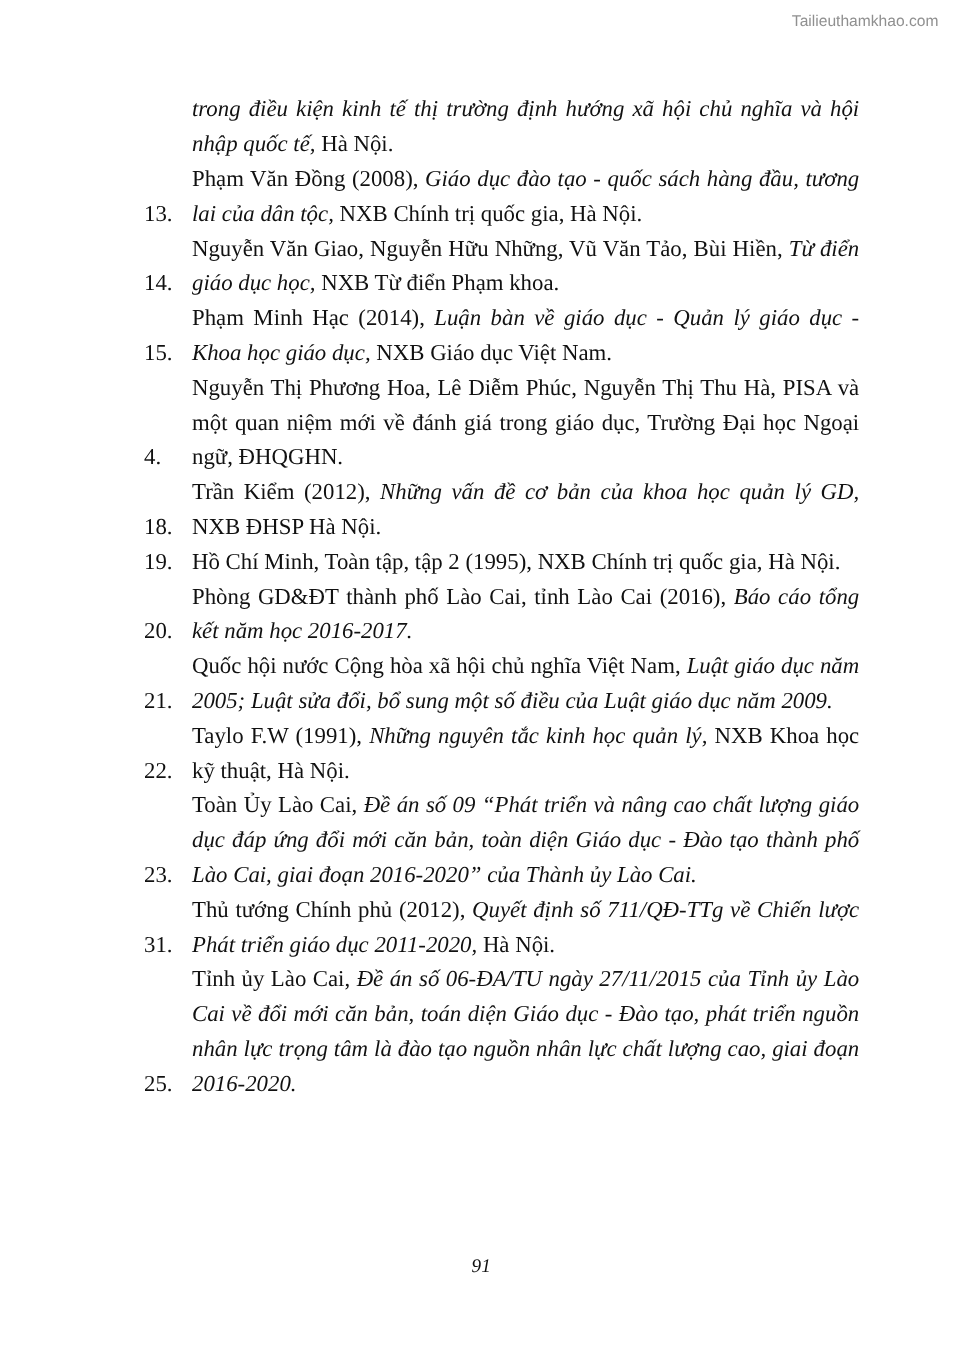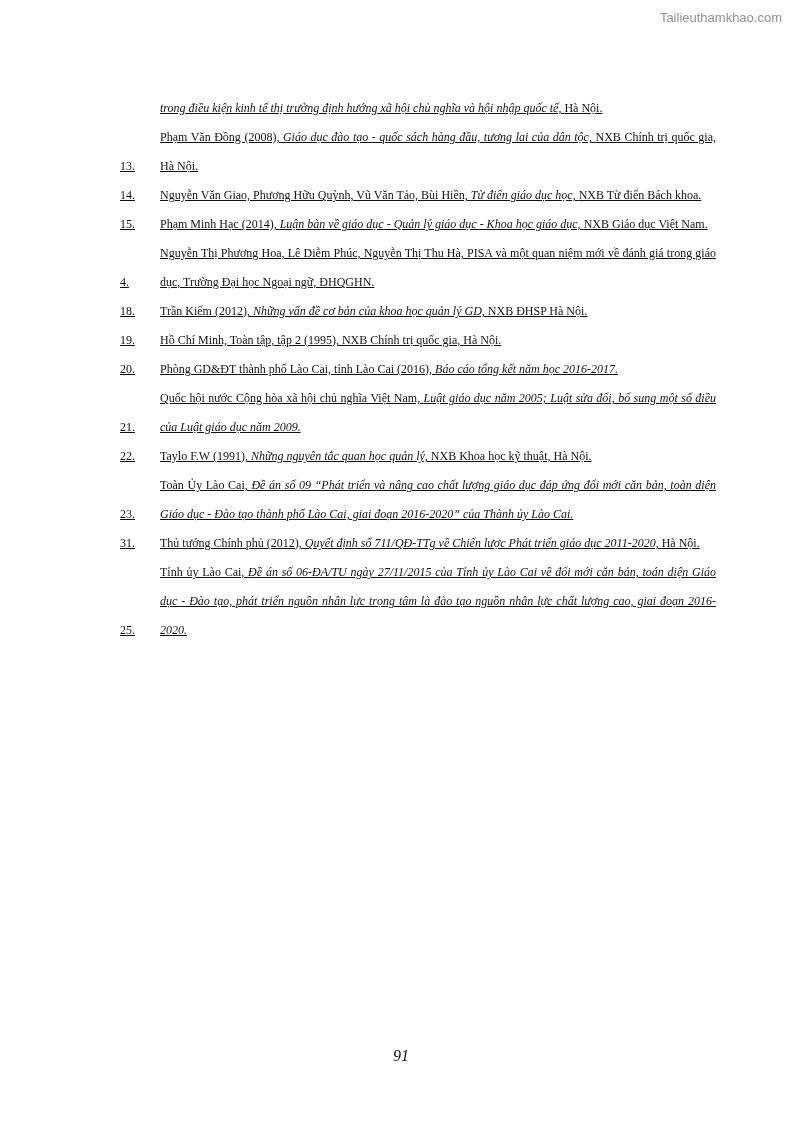--- a/index.html
+++ b/index.html
@@ -19,26 +19,25 @@
   .watermark {
     position: absolute;
     top: 10px;
     right: 12px;
     font-family: "Liberation Sans", "DejaVu Sans", sans-serif;
     font-size: 13px;
     color: #909090;
   }
   .content {
     position: absolute;
-    top: 94px;
+    top: 77px;
     left: 120px;
     width: 596px;
-    font-size: 12px;
+    font-size: 19px;
     line-height: 29px;
-    text-decoration: underline;
   }
   .continuation {
     margin: 0 0 0 40px;
     text-align: justify;
   }
   ol.ref-list {
     list-style: none;
     margin: 0;
     padding: 0;
   }
@@ -72,21 +71,21 @@
 
   <div class="content">
     <p class="continuation"><i>trong điều kiện kinh tế thị trường định hướng xã hội chủ nghĩa và hội nhập quốc tế, </i><span>Hà Nội.</span></p>
     <ol class="ref-list" id="ref-list">
         <li class="ref-item">
           <span class="ref-num">13.</span>
           <span class="ref-text"><span>Phạm Văn Đồng (2008), </span><i>Giáo dục đào tạo - quốc sách hàng đầu, tương lai của dân tộc, </i><span>NXB Chính trị quốc gia, Hà Nội.</span></span>
         </li>
         <li class="ref-item">
           <span class="ref-num">14.</span>
-          <span class="ref-text"><span>Nguyễn Văn Giao, Phương Hữu Quỳnh, Vũ Văn Tảo, Bùi Hiền, </span><i>Từ điển giáo dục học, </i><span>NXB Từ điển Bách khoa.</span></span>
+          <span class="ref-text"><span>Nguyễn Văn Giao, Nguyễn Hữu Những, Vũ Văn Tảo, Bùi Hiền, </span><i>Từ điển giáo dục học, </i><span>NXB Từ điển Phạm khoa.</span></span>
         </li>
         <li class="ref-item">
           <span class="ref-num">15.</span>
           <span class="ref-text"><span>Phạm Minh Hạc (2014), </span><i>Luận bàn về giáo dục - Quản lý giáo dục - Khoa học giáo dục, </i><span>NXB Giáo dục Việt Nam.</span></span>
         </li>
         <li class="ref-item">
           <span class="ref-num">4.</span>
           <span class="ref-text"><span>Nguyễn Thị Phương Hoa, Lê Diễm Phúc, Nguyễn Thị Thu Hà, PISA và một quan niệm mới về đánh giá trong giáo dục, Trường Đại học Ngoại ngữ, ĐHQGHN.</span></span>
         </li>
         <li class="ref-item">
@@ -100,21 +99,21 @@
         <li class="ref-item">
           <span class="ref-num">20.</span>
           <span class="ref-text"><span>Phòng GD&amp;ĐT thành phố Lào Cai, tỉnh Lào Cai (2016), </span><i>Báo cáo tổng kết năm học 2016-2017.</i></span>
         </li>
         <li class="ref-item">
           <span class="ref-num">21.</span>
           <span class="ref-text"><span>Quốc hội nước Cộng hòa xã hội chủ nghĩa Việt Nam, </span><i>Luật giáo dục năm 2005; Luật sửa đổi, bổ sung một số điều của Luật giáo dục năm 2009.</i></span>
         </li>
         <li class="ref-item">
           <span class="ref-num">22.</span>
-          <span class="ref-text"><span>Taylo F.W (1991), </span><i>Những nguyên tắc quan học quản lý, </i><span>NXB Khoa học kỹ thuật, Hà Nội.</span></span>
+          <span class="ref-text"><span>Taylo F.W (1991), </span><i>Những nguyên tắc kinh học quản lý, </i><span>NXB Khoa học kỹ thuật, Hà Nội.</span></span>
         </li>
         <li class="ref-item">
           <span class="ref-num">23.</span>
           <span class="ref-text"><span>Toàn Ủy Lào Cai, </span><i>Đề án số 09 “Phát triển và nâng cao chất lượng giáo dục đáp ứng đổi mới căn bản, toàn diện Giáo dục - Đào tạo thành phố Lào Cai, giai đoạn 2016-2020” của Thành ủy Lào Cai.</i></span>
         </li>
         <li class="ref-item">
           <span class="ref-num">31.</span>
           <span class="ref-text"><span>Thủ tướng Chính phủ (2012), </span><i>Quyết định số 711/QĐ-TTg về Chiến lược Phát triển giáo dục 2011-2020, </i><span>Hà Nội.</span></span>
         </li>
         <li class="ref-item">

